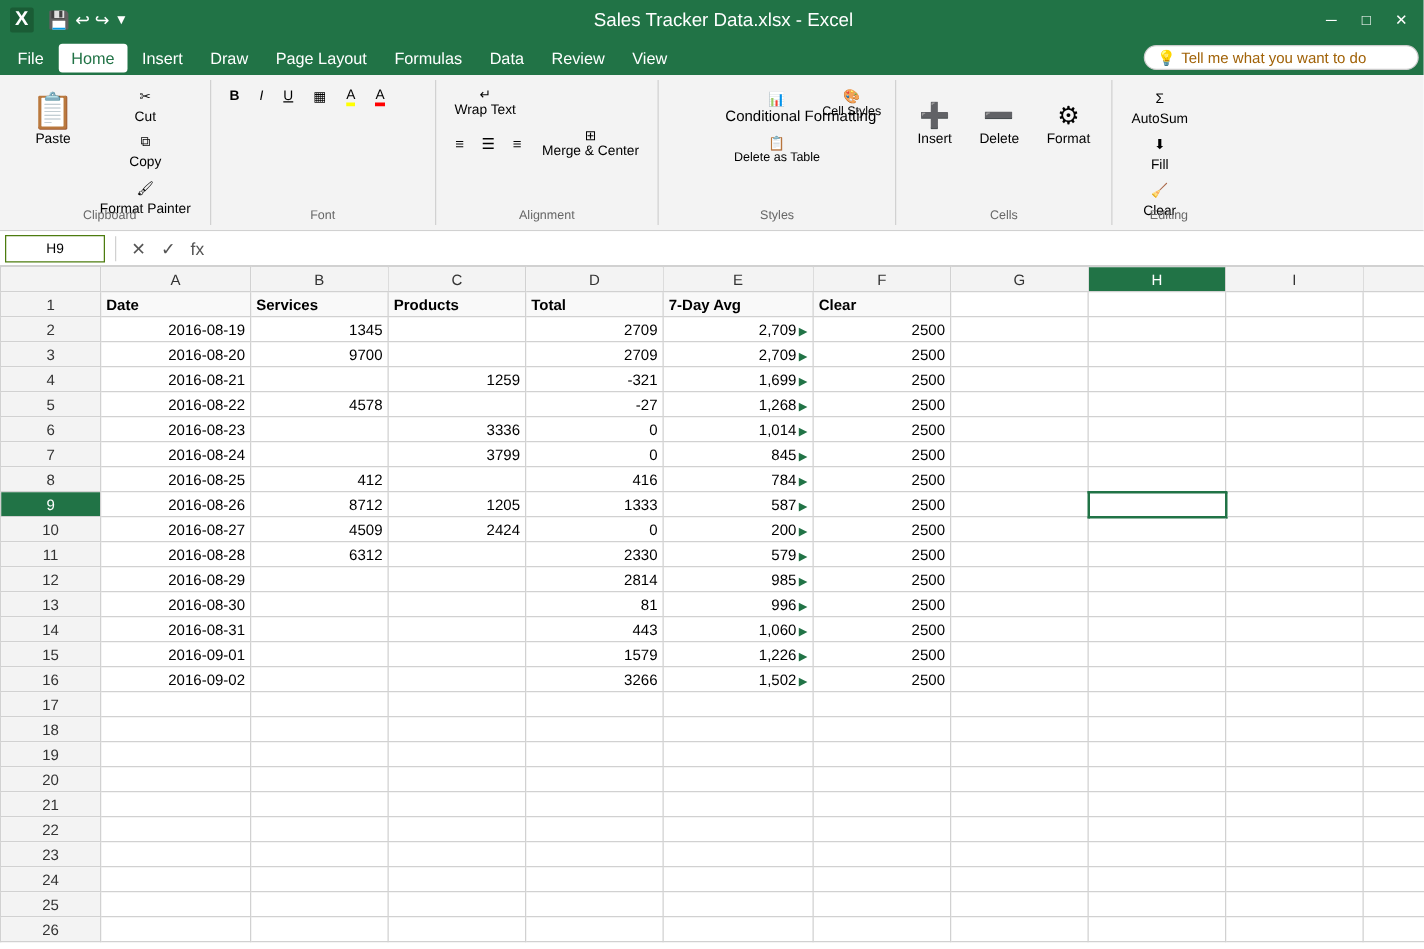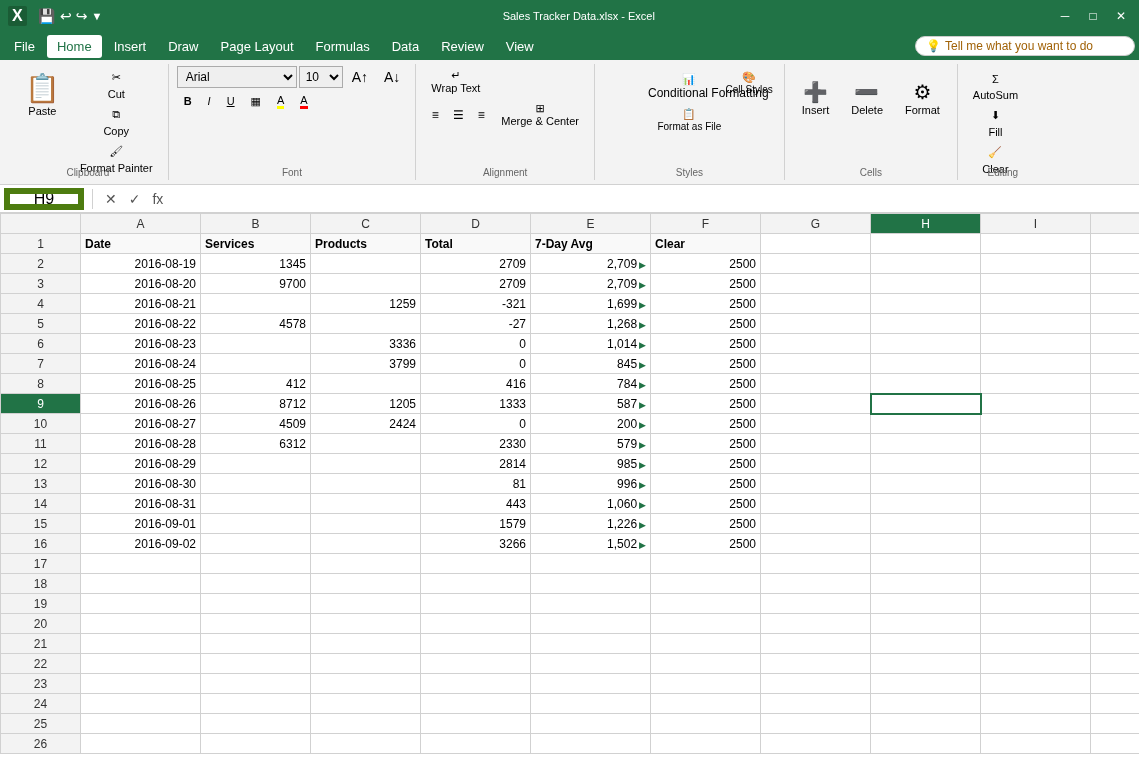--- a/index.html
+++ b/index.html
@@ -9,21 +9,21 @@
     .title-bar {
       height: 32px;
       background: #217346;
       display: flex;
       align-items: center;
       justify-content: space-between;
       padding: 0 8px;
       color: white;
     }
     .title-bar-left { display: flex; align-items: center; gap: 4px; }
-    .title-bar-center { font-size: 11px; font-weight: normal; }
+    .title-bar-center { font-size: 15px; font-weight: normal; }
     .title-bar-right { display: flex; align-items: center; gap: 8px; font-size: 12px; }
     .win-btn { width: 20px; height: 20px; display: flex; align-items: center; justify-content: center; cursor: pointer; }
 
     
     .menu-bar {
       height: 28px;
       background: #217346;
       display: flex;
       align-items: center;
       padding: 0 4px;
@@ -109,23 +109,23 @@
       display: flex;
       align-items: center;
       border-bottom: 1px solid #d1d1d1;
       background: white;
       padding: 0 4px;
       gap: 4px;
     }
     .name-box {
       width: 80px;
       height: 22px;
-      border: 6px solid #4d7c0f;
+      border: 1px solid #4d7c0f;
       padding: 0 4px;
-      font-size: 16px;
+      font-size: 11px;
       text-align: center;
     }
     .formula-bar-sep { width: 1px; height: 20px; background: #d1d1d1; margin: 0 4px; }
     .formula-bar-btns { display: flex; align-items: center; gap: 4px; color: #555; }
     .formula-bar-btn { cursor: pointer; font-size: 14px; padding: 0 4px; }
     .formula-input { flex: 1; border: none; outline: none; font-size: 13px; padding: 0 4px; }
 
     
     .spreadsheet-container {
       display: flex;
@@ -267,30 +267,20 @@
           <span>🖌</span>
           <span>Format Painter</span>
         </div>
       </div>
     </div>
     <span class="ribbon-group-label">Clipboard</span>
   </div>
 
   <div class="ribbon-group" style="min-width:180px;">
     <div class="ribbon-row">
-      <select class="font-select">
-        <option>Arial</option>
-      </select>
-      <select class="font-size-select">
-        <option>10</option>
-      </select>
-      <div class="ribbon-btn" style="font-size:14px;">A↑</div>
-      <div class="ribbon-btn" style="font-size:14px;">A↓</div>
-    </div>
-    <div class="ribbon-row">
       <div class="ribbon-btn" style="font-weight:bold;">B</div>
       <div class="ribbon-btn" style="font-style:italic;">I</div>
       <div class="ribbon-btn" style="text-decoration:underline;">U</div>
       <div class="ribbon-btn">▦</div>
       <div class="ribbon-btn">A<span style="border-bottom:3px solid yellow; display:block; height:3px; width:100%;"></span></div>
       <div class="ribbon-btn">A<span style="border-bottom:3px solid red; display:block; height:3px; width:100%;"></span></div>
     </div>
     <span class="ribbon-group-label">Font</span>
   </div>
 
@@ -317,21 +307,21 @@
 
 
   <div class="ribbon-group" style="min-width:160px;">
     <div style="display:flex; flex-direction:column; gap:2px; padding-top:4px;">
       <div class="ribbon-btn" style="display:flex; flex-direction:column; align-items:center; min-height:24px;">
         <span>📊</span>
         <span style="font-size:12px; white-space:nowrap;margin-left:38px;">Conditional Formatting</span>
       </div>
       <div class="ribbon-btn" style="display:flex; flex-direction:column; align-items:center; min-height:24px;">
         <span>📋</span>
-        <span style="font-size:10px; white-space:nowrap;">Format as File</span>
+        <span style="font-size:10px; white-space:nowrap;">Delete as Table</span>
       </div>
     </div>
     <div class="ribbon-btn" style="display:flex; flex-direction:column; align-items:center; min-height:24px; position:absolute; right:4px; top:4px;">
       <span>🎨</span>
       <span style="font-size:10px;">Cell Styles</span>
     </div>
     <span class="ribbon-group-label">Styles</span>
   </div>
 
   <div class="ribbon-group" style="min-width:100px;">

